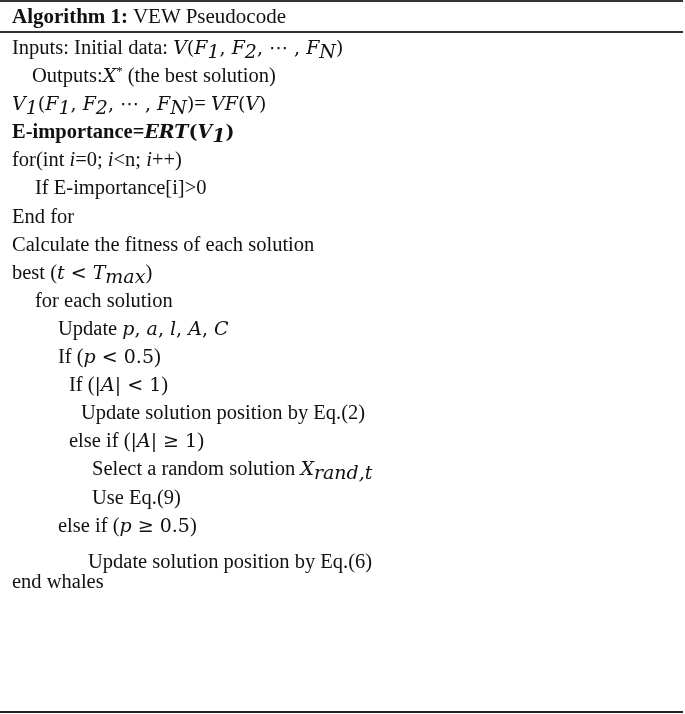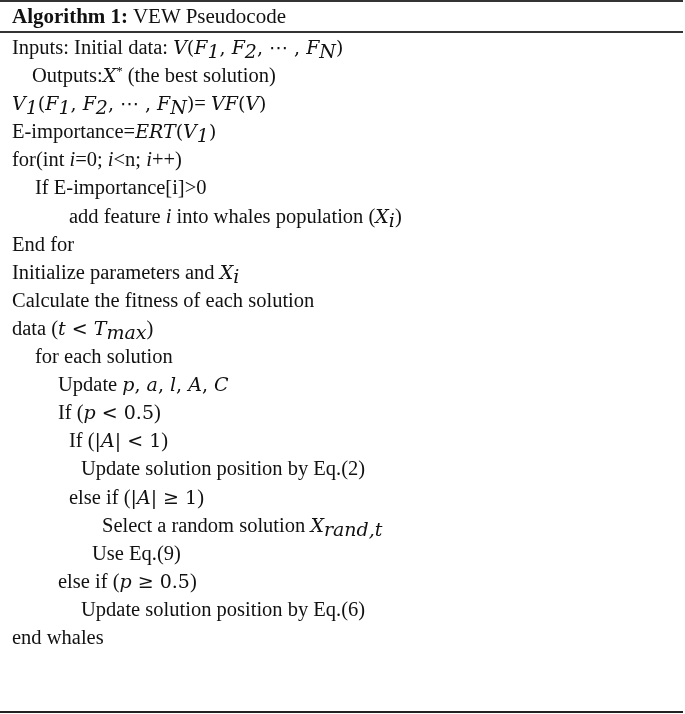--- a/index.html
+++ b/index.html
@@ -91,72 +91,66 @@
       <div class="line">
         <span class="txt" style="left: 12px;"><span>Inputs: Initial data:  </span><span class="m">V</span><span class="mu">(</span><span class="m">F</span><sub class="m">1</sub><span class="mu">, </span><span class="m">F</span><sub class="m">2</sub><span class="mu">, ⋯ , </span><span class="m">F</span><sub class="m">N</sub><span class="mu">)</span></span>
       </div>
       <div class="line">
         <span class="txt" style="left: 12px; margin-left: 20px;"><span>Outputs:</span><span class="m">X</span><sup>*</sup><span> (the best solution)</span></span>
       </div>
       <div class="line">
         <span class="txt" style="left: 12px;"><span class="m">V</span><sub class="m">1</sub><span class="mu">(</span><span class="m">F</span><sub class="m">1</sub><span class="mu">, </span><span class="m">F</span><sub class="m">2</sub><span class="mu">, ⋯ , </span><span class="m">F</span><sub class="m">N</sub><span class="mu">)</span><span>=  </span><span class="m">VF</span><span class="mu">(</span><span class="m">V</span><span class="mu">)</span></span>
       </div>
       <div class="line">
-        <span class="txt" style="left: 12px;"><span>E-importance=</span><span class="m">ERT</span><span class="mu">(</span><span class="m">V</span><sub class="m">1</sub><span class="mu">)</span></span>
+        <span class="txt" style="left: 12px; font-weight: bold;"><span>E-importance=</span><span class="m">ERT</span><span class="mu">(</span><span class="m">V</span><sub class="m">1</sub><span class="mu">)</span></span>
       </div>
       <div class="line">
         <span class="txt" style="left: 12px;"><span>for(int </span><span class="it">i</span><span>=0; </span><span class="it">i</span><span>&lt;n; </span><span class="it">i</span><span>++)</span></span>
       </div>
       <div class="line">
         <span class="txt" style="left: 35px;"><span>If E-importance[i]&gt;0</span></span>
       </div>
       <div class="line">
-        <span class="txt" style="left: 69px;"><span>add feature </span><span class="it">i</span><span> into whales population (</span><span class="m">X</span><sub class="m">i</sub><span>)</span></span>
-      </div>
-      <div class="line">
         <span class="txt" style="left: 12px;"><span>End for</span></span>
-      </div>
-      <div class="line">
-        <span class="txt" style="left: 12px;"><span>Initialize parameters and  </span><span class="m">X</span><sub class="m">i</sub></span>
       </div>
       <div class="line">
         <span class="txt" style="left: 12px;"><span>Calculate the fitness of each solution</span></span>
       </div>
       <div class="line">
-        <span class="txt" style="left: 12px;"><span>data (</span><span class="m">t</span><span class="mu"> &lt; </span><span class="m">T</span><sub class="m">max</sub><span>)</span></span>
+        <span class="txt" style="left: 12px;"><span>best (</span><span class="m">t</span><span class="mu"> &lt; </span><span class="m">T</span><sub class="m">max</sub><span>)</span></span>
       </div>
       <div class="line">
         <span class="txt" style="left: 35px;"><span>for each solution</span></span>
       </div>
       <div class="line">
         <span class="txt" style="left: 58px;"><span>Update  </span><span class="m">p</span><span class="mu">, </span><span class="m">a</span><span class="mu">, </span><span class="m">l</span><span class="mu">, </span><span class="m">A</span><span class="mu">, </span><span class="m">C</span></span>
       </div>
       <div class="line">
         <span class="txt" style="left: 58px;"><span>If (</span><span class="m">p</span><span class="mu"> &lt; 0.5</span><span>)</span></span>
       </div>
       <div class="line">
         <span class="txt" style="left: 69px;"><span>If (</span><span class="mu">|</span><span class="m">A</span><span class="mu">| &lt; 1</span><span>)</span></span>
       </div>
       <div class="line">
         <span class="txt" style="left: 81px;"><span>Update solution position by Eq.(2)</span></span>
       </div>
       <div class="line">
         <span class="txt" style="left: 69px;"><span>else if (</span><span class="mu">|</span><span class="m">A</span><span class="mu">| ≥ 1</span><span>)</span></span>
       </div>
       <div class="line">
-        <span class="txt" style="left: 102px;"><span>Select a random solution  </span><span class="m">X</span><sub class="m">rand,t</sub></span>
+        <span class="txt" style="left: 92px;"><span>Select a random solution  </span><span class="m">X</span><sub class="m">rand,t</sub></span>
       </div>
       <div class="line">
         <span class="txt" style="left: 92px;"><span>Use Eq.(9)</span></span>
       </div>
       <div class="line">
         <span class="txt" style="left: 58px;"><span>else if (</span><span class="m">p</span><span class="mu"> ≥ 0.5</span><span>)</span></span>
       </div>
       <div class="line">
-        <span class="txt" style="left: 81px;"><span>Update solution position by Eq.(6)</span></span>
+        <span class="txt" style="left: 88px; margin-top: 8px;"><span>Update solution position by Eq.(6)</span></span>
       </div>
       <div class="line">
         <span class="txt" style="left: 12px;"><span>end whales</span></span>
       </div>
     </div>
 
   <div class="rule-bottom"></div>
 </div>
 
 </body></html>

